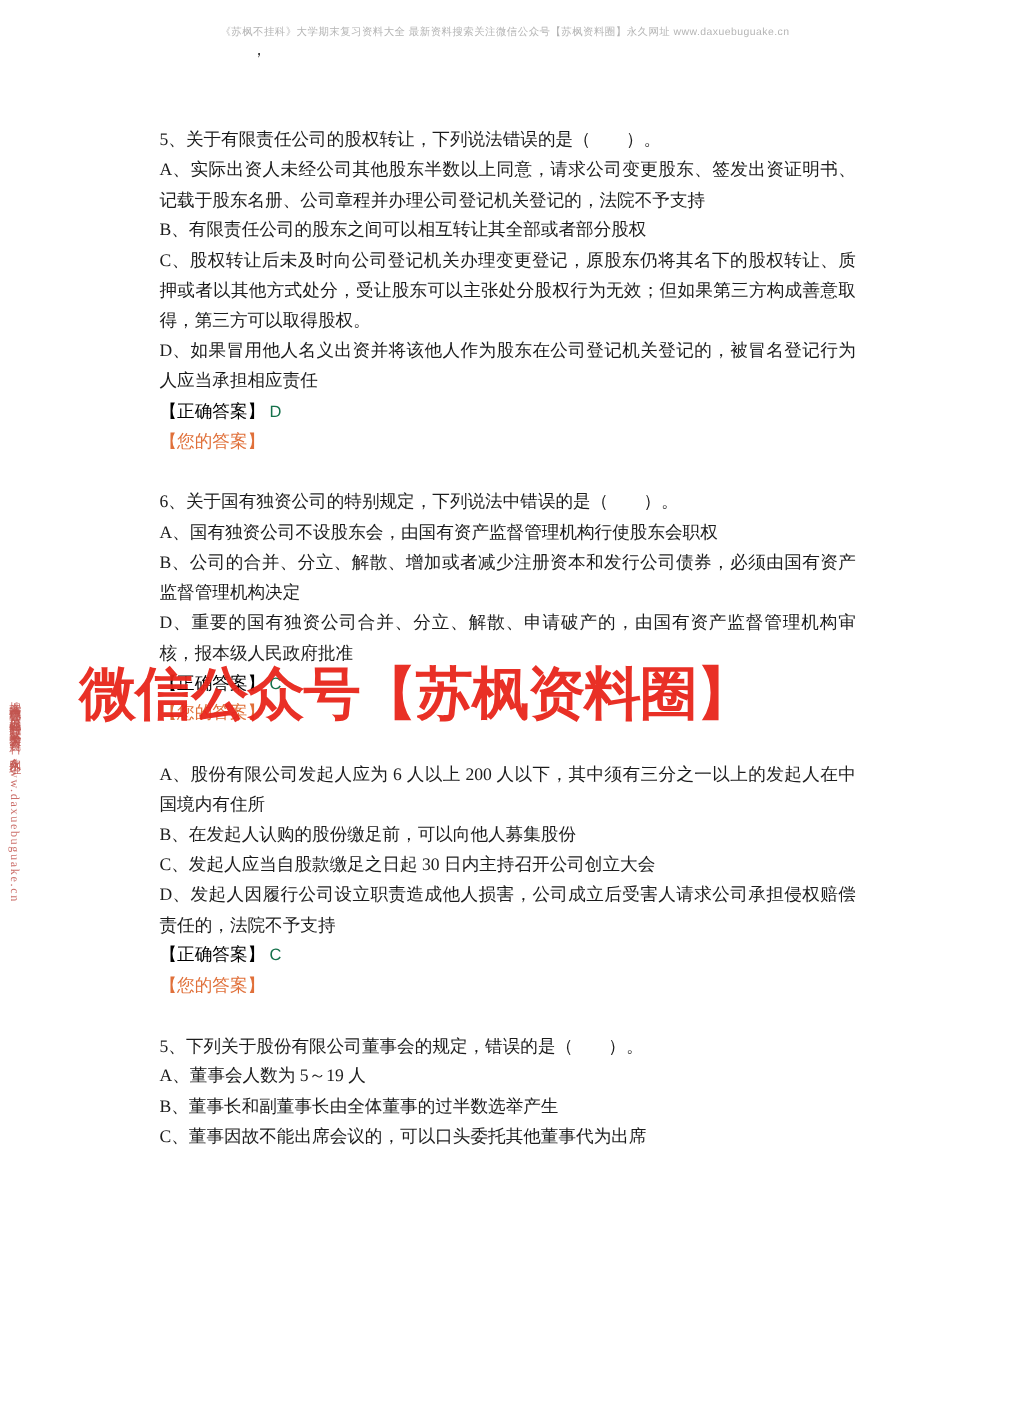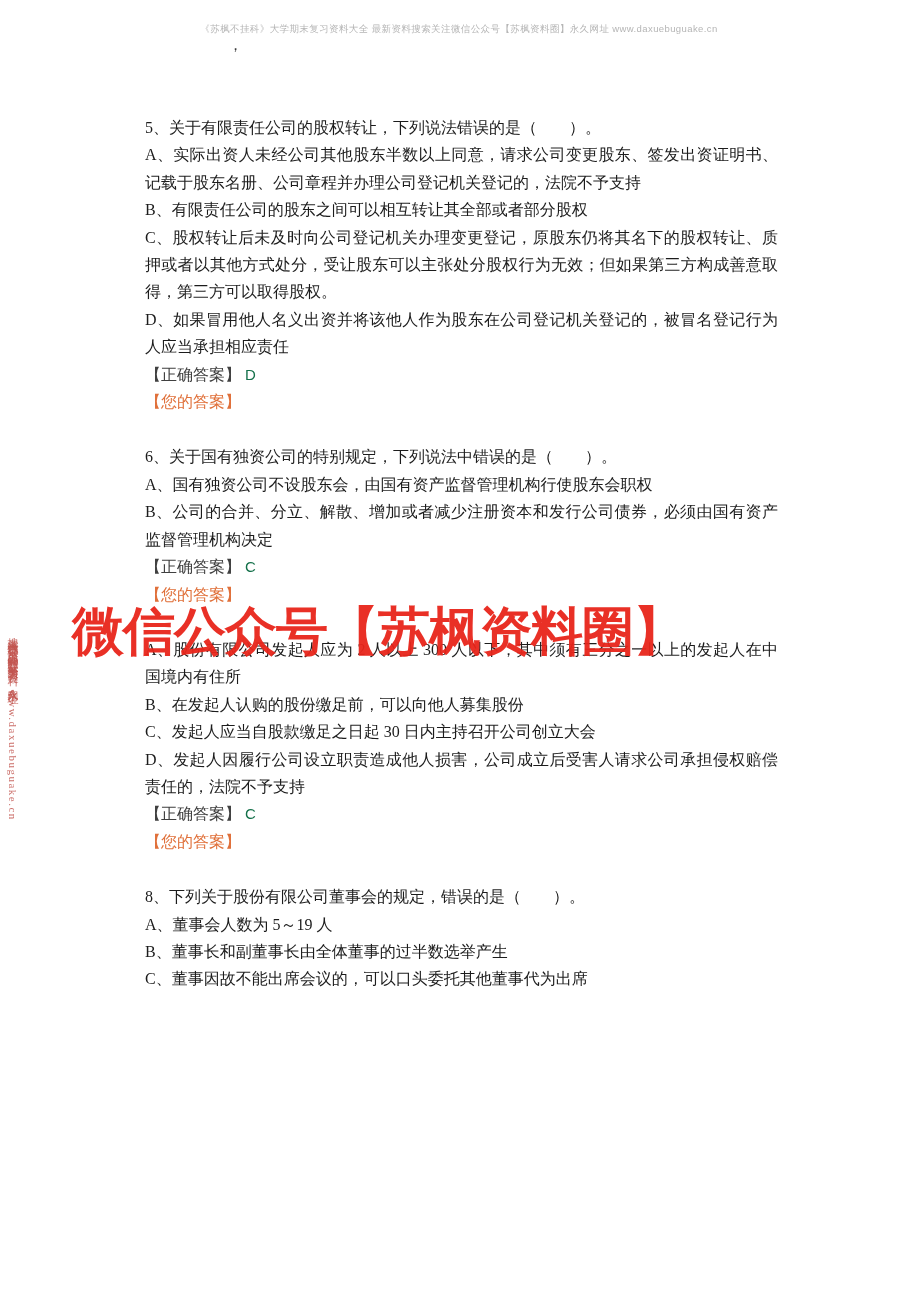--- a/index.html
+++ b/index.html
@@ -35,21 +35,21 @@
     font-size: 16px;
     line-height: 27.4px;
     font-weight: 500;
   }
   .question + .question { margin-top: 28px; }
   .q-title, .q-option {
     text-align: justify;
     text-justify: inter-ideograph;
   }
   .ans-line { display: block; }
-  .ans-correct-label { color: #404040; }
+  .ans-correct-label { color: #000000; }
   .ans-correct-letter { color: #15714b; margin-left: 4px; font-family: "Liberation Sans", sans-serif; font-size: 15px; }
   .ans-your-label { color: #e0703a; }
   .watermark {
     position: absolute;
     top: 601px;
     left: 72px;
     font-size: 52px;
     line-height: 1.2;
     font-weight: 700;
     color: rgba(232, 37, 26, 0.95);
@@ -85,35 +85,36 @@
     <p class="q-option">C、股权转让后未及时向公司登记机关办理变更登记，原股东仍将其名下的股权转让、质押或者以其他方式处分，受让股东可以主张处分股权行为无效；但如果第三方构成善意取得，第三方可以取得股权。</p>
     <p class="q-option">D、如果冒用他人名义出资并将该他人作为股东在公司登记机关登记的，被冒名登记行为人应当承担相应责任</p>
     <span class="ans-line"><span class="ans-correct-label">【正确答案】</span><span class="ans-correct-letter">D</span></span>
     <span class="ans-line"><span class="ans-your-label">【您的答案】</span></span>
   </div>
 
   <div class="question">
     <p class="q-title">6、关于国有独资公司的特别规定，下列说法中错误的是（　　）。</p>
     <p class="q-option">A、国有独资公司不设股东会，由国有资产监督管理机构行使股东会职权</p>
     <p class="q-option">B、公司的合并、分立、解散、增加或者减少注册资本和发行公司债券，必须由国有资产监督管理机构决定</p>
+    <p class="q-option">D、重要的国有独资公司合并、分立、解散、申请破产的，由国有资产监督管理机构审核，报本级人民政府批准</p>
     <span class="ans-line"><span class="ans-correct-label">【正确答案】</span><span class="ans-correct-letter">C</span></span>
     <span class="ans-line"><span class="ans-your-label">【您的答案】</span></span>
   </div>
 
   <div class="question">
-    <p class="q-option">A、股份有限公司发起人应为 2 人以上 300 人以下，其中须有三分之一以上的发起人在中国境内有住所</p>
+    <p class="q-option">A、股份有限公司发起人应为 6 人以上 200 人以下，其中须有三分之一以上的发起人在中国境内有住所</p>
     <p class="q-option">B、在发起人认购的股份缴足前，可以向他人募集股份</p>
     <p class="q-option">C、发起人应当自股款缴足之日起 30 日内主持召开公司创立大会</p>
     <p class="q-option">D、发起人因履行公司设立职责造成他人损害，公司成立后受害人请求公司承担侵权赔偿责任的，法院不予支持</p>
     <span class="ans-line"><span class="ans-correct-label">【正确答案】</span><span class="ans-correct-letter">C</span></span>
     <span class="ans-line"><span class="ans-your-label">【您的答案】</span></span>
   </div>
 
   <div class="question">
-    <p class="q-title">8、下列关于股份有限公司董事会的规定，错误的是（　　）。</p>
+    <p class="q-title">5、下列关于股份有限公司董事会的规定，错误的是（　　）。</p>
     <p class="q-option">A、董事会人数为 5～19 人</p>
     <p class="q-option">B、董事长和副董事长由全体董事的过半数选举产生</p>
     <p class="q-option">C、董事因故不能出席会议的，可以口头委托其他董事代为出席</p>
   </div>
 
 </div>
 
 <div class="watermark">微信公众号【苏枫资料圈】</div>
 <div class="side-note">搜索关注微信公众号【苏枫资料圈】获取最新大学复习资料，永久网址 www.daxuebuguake.cn</div>
 

